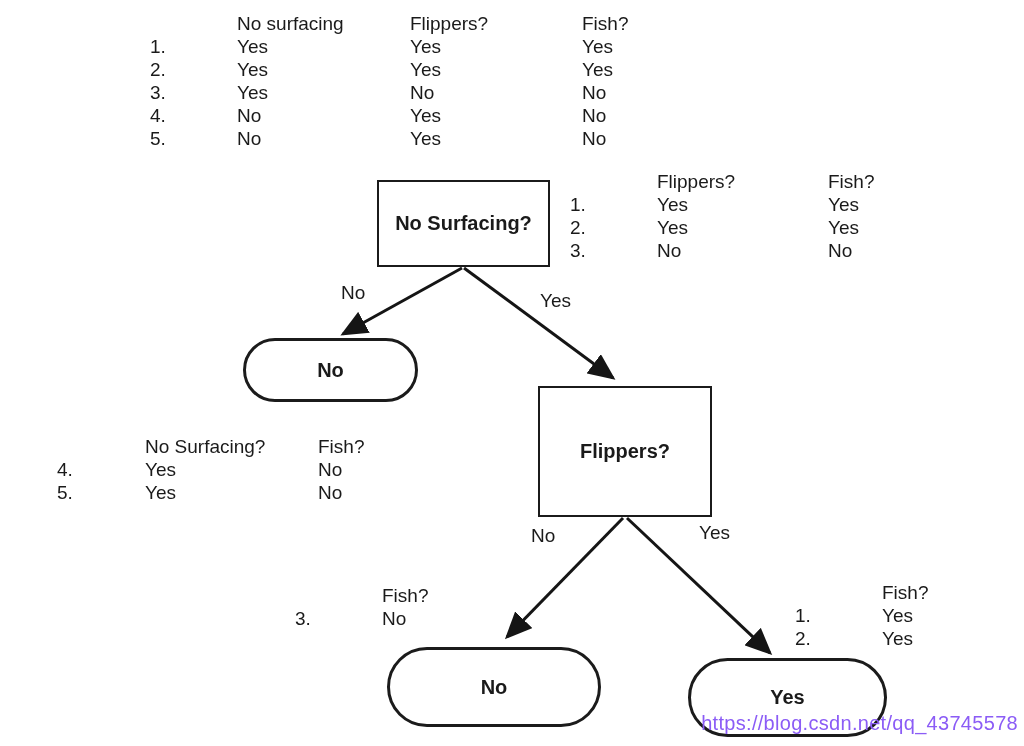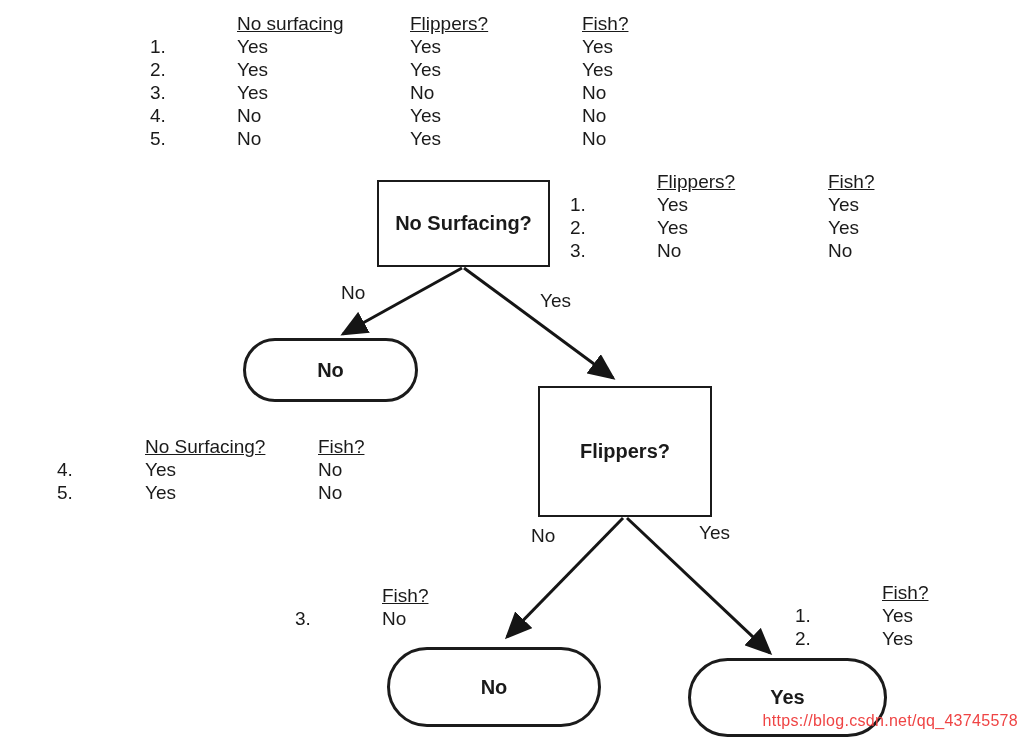--- a/index.html
+++ b/index.html
@@ -13,41 +13,41 @@
     overflow: hidden;
   }
   .tbl {
     position: absolute;
     display: grid;
     font-size: 19px;
     line-height: 23px;
     white-space: nowrap;
   }
   .cell { min-height: 23px; }
-  .hdr { text-decoration: underline; }
+  .hdr { }
   .node {
     position: absolute;
     display: flex;
     align-items: center;
     justify-content: center;
     font-weight: bold;
     font-size: 20px;
     background: #ffffff;
     box-sizing: border-box;
   }
   .box  { border: 2px solid #1b1b1b; }
   .pill { border: 3px solid #1b1b1b; }
   .edge-label { position: absolute; font-size: 19px; line-height: 22px; }
   .arrows { position: absolute; left: 0; top: 0; }
   .watermark {
     position: absolute;
     top: 712px;
     right: 6px;
-    font-size: 16px;
-    color: #ef4444;
+    font-size: 20px;
+    color: #8b5cf6;
     letter-spacing: 0.3px;
   }
 </style>
 </head>
 <body>
 
 <div class="stage">
 
   <svg class="arrows" width="1024" height="746" viewBox="0 0 1024 746">
     <defs>

